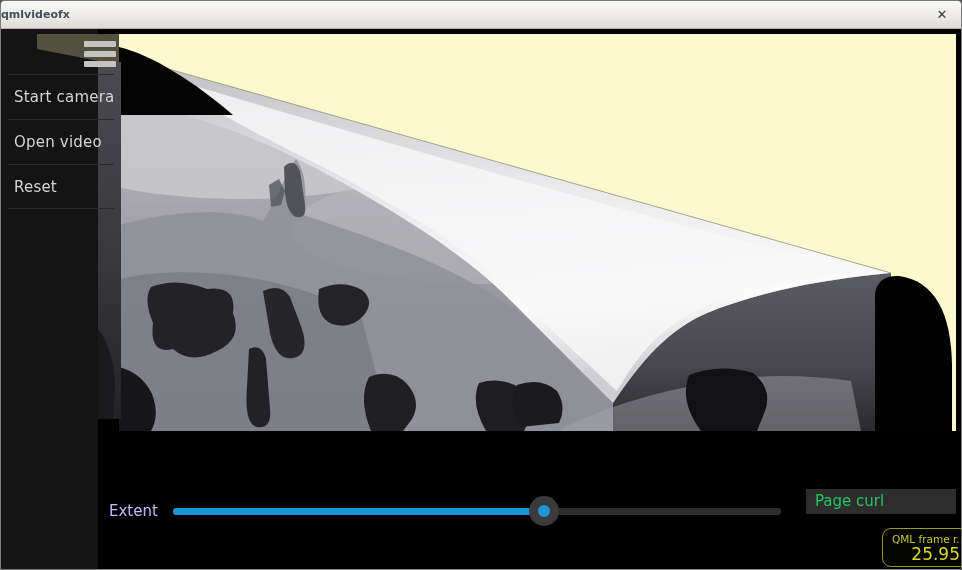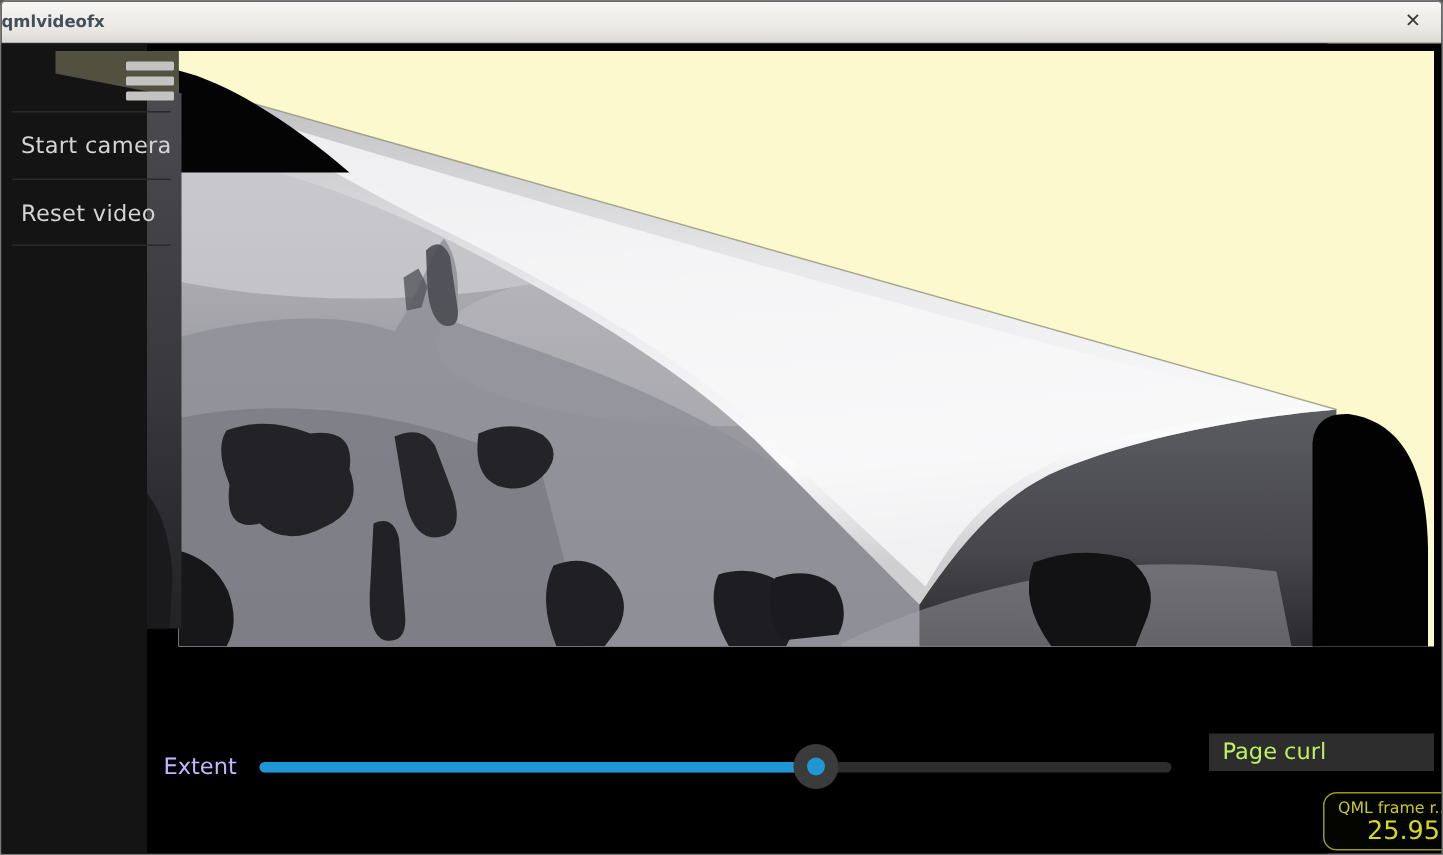--- a/index.html
+++ b/index.html
@@ -70,21 +70,21 @@
   .slider-handle {
     position: absolute; top: 0; width: 30px; height: 30px;
     background: #3b3b3b; border-radius: 50%;
   }
   .slider-handle::after {
     content: ""; position: absolute; left: 9px; top: 9px;
     width: 12px; height: 12px; border-radius: 50%; background: #2196d4;
   }
   .effect-button {
     position: absolute; left: 805px; top: 460px; width: 150px; height: 25px;
-    background: #2d2d2d; color: #bef264; font-size: 15px;
+    background: #2d2d2d; color: #22c55e; font-size: 15px;
     line-height: 24px; padding-left: 9px; overflow: hidden; cursor: default;
   }
   .fps-box {
     position: absolute; left: 881px; top: 499px; width: 96px; height: 39px;
     border: 1px solid #99991e; border-radius: 9px;
     background: rgba(10,10,0,0.4);
   }
   .fps-label {
     margin-top: 4px; padding-left: 9px;
     color: #c9c92c; font-size: 10.5px; white-space: nowrap;
@@ -189,21 +189,22 @@
     </svg>
 
     <div class="hamburger">
       <div class="bar"></div>
       <div class="bar"></div>
       <div class="bar"></div>
     </div>
 
     <div class="menu">
       <div class="menu-item">Start camera</div>
-      <div class="menu-item">Reset video</div>
+      <div class="menu-item">Open video</div>
+      <div class="menu-item">Reset</div>
     </div>
 
     <div class="extent-label">Extent</div>
     <div class="slider">
       <div class="slider-track"></div>
       <div class="slider-fill" style="width: 61%;"></div>
       <div class="slider-handle" style="left: calc(61% - 15px);"></div>
     </div>
 
     <div class="effect-button">Page curl</div>

